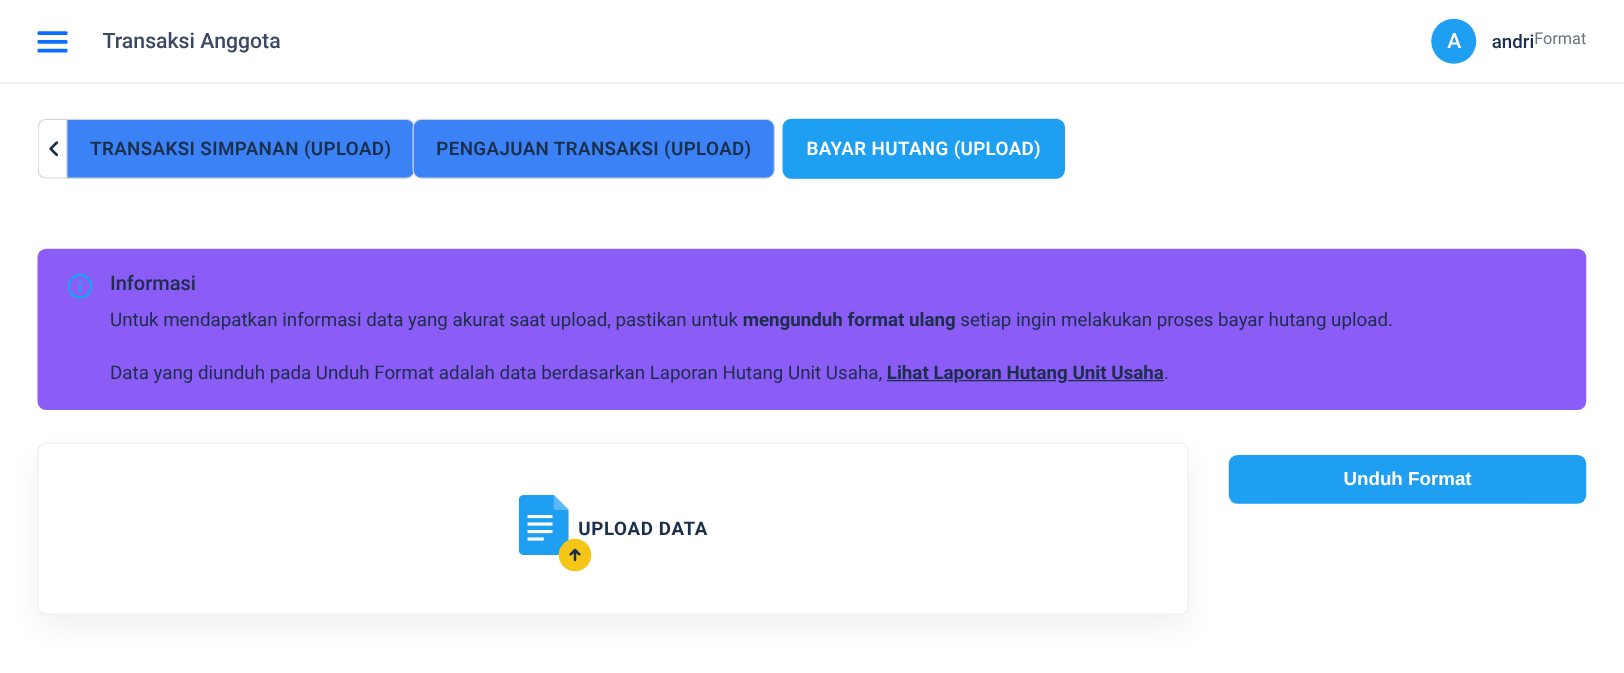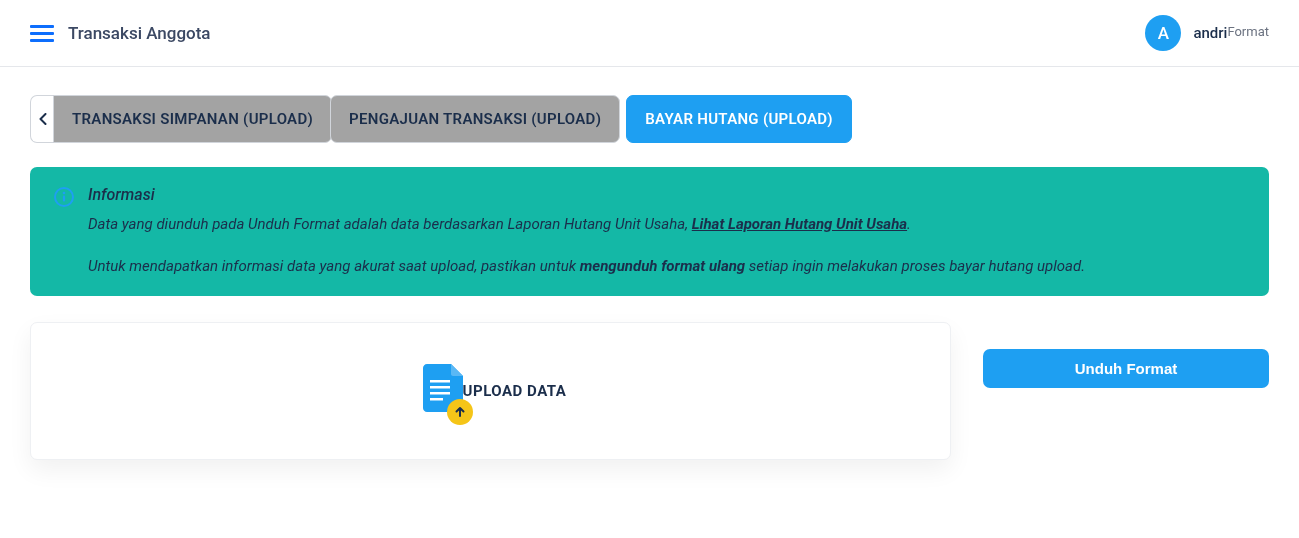--- a/index.html
+++ b/index.html
@@ -16,21 +16,21 @@
     .header {
       display: flex;
       align-items: center;
       justify-content: space-between;
       padding: 15px 30px;
       border-bottom: 1px solid #e5e7eb;
     }
     .header-left {
       display: flex;
       align-items: center;
-      gap: 14px;
+      gap: 28px;
     }
     .hamburger {
       display: flex;
       flex-direction: column;
       gap: 4px;
       cursor: pointer;
     }
     .hamburger span {
       width: 24px;
       height: 3px;
@@ -91,21 +91,21 @@
       cursor: pointer;
       color: #1b2e4b;
       border: 1px solid #d1d5db;
       border-right: none;
       border-radius: 7px 0 0 7px;
       background: #fff;
     }
     .tab {
       padding: 14px 18px;
       border: 1px solid #d1d5db;
-      background: #a3a3a3;
+      background: #3b82f6;
       color: #1b2e4b;
       font-size: 15px;
       font-weight: 600;
       letter-spacing: 0.3px;
       cursor: pointer;
       white-space: nowrap;
       margin-left: -1px;
       border-radius: 7px;
     }
     .tabs-container {
@@ -115,27 +115,26 @@
     }
     .tab-first {
       border-radius: 0 7px 7px 0;
     }
     .tab.active {
       background: #1e9ff2;
       color: #fff;
       border-color: #1e9ff2;
     }
     .info-box {
-      margin-top: 24px;
-      background: #14b8a6;
+      margin-top: 56px;
+      background: #8b5cf6;
       border-radius: 7px;
       padding: 18px 24px;
       display: flex;
       gap: 14px;
-      font-style: italic;
     }
     .info-icon {
       flex-shrink: 0;
       width: 20px;
       height: 20px;
       margin-top: 2px;
     }
     .info-content {
       flex: 1;
     }
@@ -176,21 +175,20 @@
       max-width: 924px;
       background: #fff;
       border: 1px solid #eef0f3;
       border-radius: 7px;
       box-shadow: 0 10px 24px rgba(0,0,0,0.06);
       height: 138px;
       display: flex;
       align-items: center;
       justify-content: center;
       cursor: pointer;
-      text-align: right;
     }
     .upload-icon-wrap {
       position: relative;
       width: 48px;
       height: 54px;
     }
     .file-icon {
       width: 40px;
       height: 48px;
     }
@@ -215,21 +213,21 @@
     .download-btn {
       background: #1e9ff2;
       color: #fff;
       border: none;
       border-radius: 7px;
       padding: 11px 0;
       width: 286px;
       font-size: 15px;
       font-weight: 600;
       cursor: pointer;
-      margin-top: 27px;
+      margin-top: 10px;
     }
   </style>
 </head>
 <body>
 
 <div class="header">
   <div class="header-left">
     <div class="hamburger">
       <span></span>
         <span></span>
@@ -266,24 +264,24 @@
       <svg width="20" height="20" viewBox="0 0 20 20" fill="none">
         <circle cx="10" cy="10" r="9" stroke="#1e9ff2" stroke-width="2"></circle>
         <circle cx="10" cy="6" r="1.3" fill="#1e9ff2"></circle>
         <rect x="8.9" y="8.5" width="2.2" height="6" rx="1" fill="#1e9ff2"></rect>
       </svg>
     </div>
     <div class="info-content">
       <div class="info-title">Informasi</div>
       <div class="info-text">
         <p>
-          <span>Data yang diunduh pada Unduh Format adalah data berdasarkan Laporan Hutang Unit Usaha, </span><span class="link">Lihat Laporan Hutang Unit Usaha</span><span>.</span>
+          <span>Untuk mendapatkan informasi data yang akurat saat upload, pastikan untuk </span><span class="bold">mengunduh format ulang</span><span> setiap ingin melakukan proses bayar hutang upload.</span>
         </p>
         <p>
-          <span>Untuk mendapatkan informasi data yang akurat saat upload, pastikan untuk </span><span class="bold">mengunduh format ulang</span><span> setiap ingin melakukan proses bayar hutang upload.</span>
+          <span>Data yang diunduh pada Unduh Format adalah data berdasarkan Laporan Hutang Unit Usaha, </span><span class="link">Lihat Laporan Hutang Unit Usaha</span><span>.</span>
         </p>
       </div>
     </div>
   </div>
 
   <div class="bottom-section">
     <div class="upload-card">
       <div class="upload-icon-wrap">
         <svg class="file-icon" viewBox="0 0 40 48" fill="none">
           <path d="M0 4 C0 1.8 1.8 0 4 0 L28 0 L40 12 L40 44 C40 46.2 38.2 48 36 48 L4 48 C1.8 48 0 46.2 0 44 Z" fill="#1e9ff2"></path>

